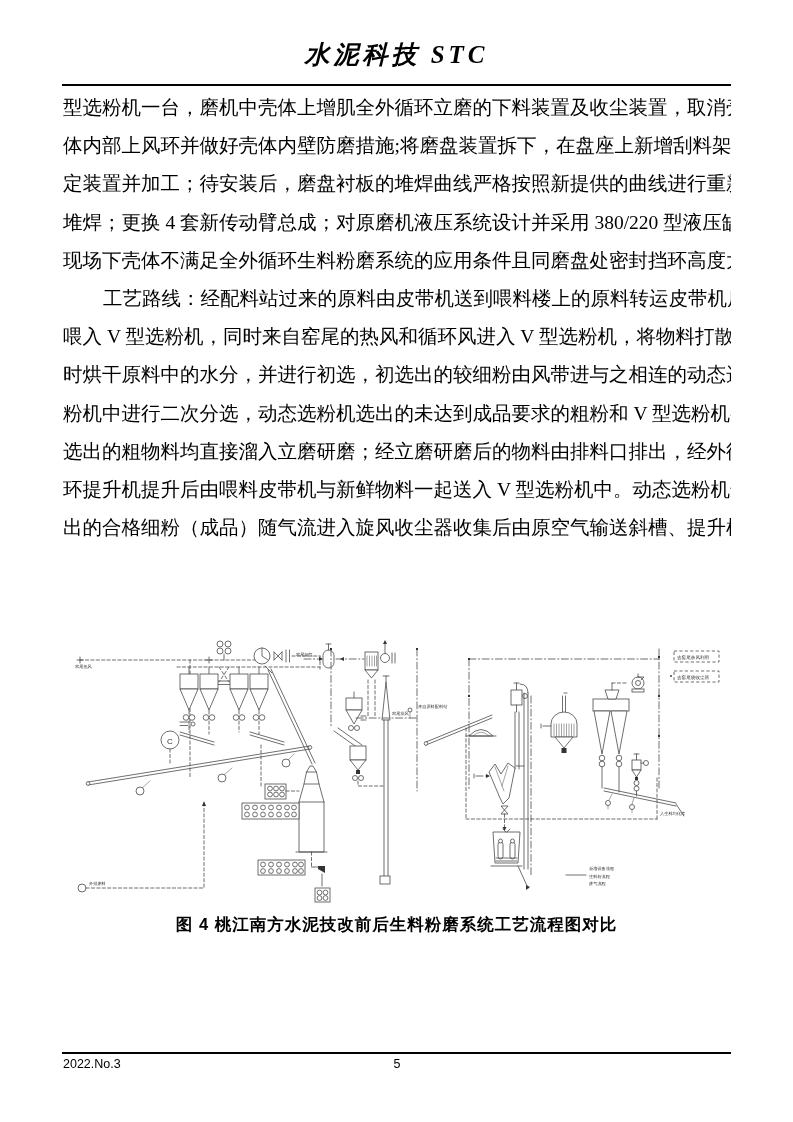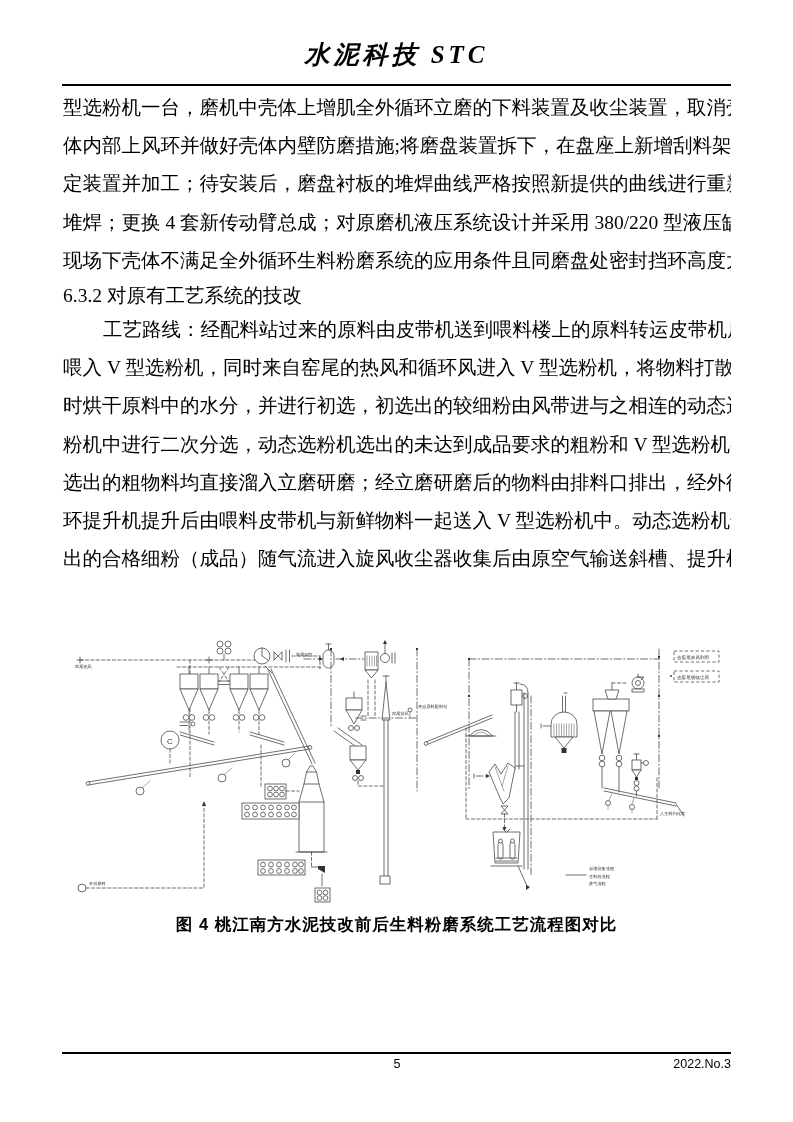--- a/index.html
+++ b/index.html
@@ -12,21 +12,21 @@
   .jl{height:38.2px;line-height:38.2px;text-align:justify;text-align-last:justify;
       overflow:hidden;white-space:nowrap;}
   .jl.pend{text-align-last:left;}
   .heading-line{height:31px;line-height:31px;}
   .indent{text-indent:40px;}
   .caption{position:absolute;top:914px;left:0;width:793px;text-align:center;
       font-family:"Liberation Sans",sans-serif;font-weight:700;font-size:16.5px;letter-spacing:1px;}
   .rule-bottom{position:absolute;top:1052px;left:62px;width:669px;height:1.7px;background:#000;}
   .footer-page{position:absolute;top:1057px;left:63px;width:668px;text-align:center;
       font-family:"Liberation Sans",sans-serif;font-size:12.5px;}
-  .footer-issue{position:absolute;top:1057px;left:63px;width:668px;text-align:right;
+  .footer-issue{position:absolute;top:1057px;left:63px;width:668px;
       font-family:"Liberation Sans",sans-serif;font-size:12.5px;}
   svg.diagram{position:absolute;top:636px;left:72px;}
   .ln{fill:none;stroke:#4a4a4a;stroke-width:.8;stroke-linecap:round;stroke-linejoin:round;}
   .thin{stroke-width:.5;}
   .dsh{stroke-dasharray:3.2 2.2;}
   .dd{stroke-dasharray:7 2.5 1.2 2.5;}
   .cw{fill:#fff;stroke:#4a4a4a;stroke-width:.8;}
   .fil{fill:#333;stroke:none;}
   svg text{font-family:"Liberation Sans",sans-serif;fill:#333;}
 </style>
@@ -37,21 +37,20 @@
 
   <div class="header-title">水泥科技 STC</div>
   <div class="rule-top"></div>
 
   <div class="textblock">
     <div class="jl">型选粉机一台，磨机中壳体上增肌全外循环立磨的下料装置及收尘装置，取消壳</div>
     <div class="jl">体内部上风环并做好壳体内壁防磨措施;将磨盘装置拆下，在盘座上新增刮料架固</div>
     <div class="jl">定装置并加工；待安装后，磨盘衬板的堆焊曲线严格按照新提供的曲线进行重新</div>
     <div class="jl">堆焊；更换 4 套新传动臂总成；对原磨机液压系统设计并采用 380/220 型液压缸。</div>
     <div class="jl">现场下壳体不满足全外循环生料粉磨系统的应用条件且同磨盘处密封挡环高度太</div>
-    <div class="jl pend heading-line">6.3.2 对原有工艺系统的技改</div>
     <div class="jl indent">工艺路线：经配料站过来的原料由皮带机送到喂料楼上的原料转运皮带机后</div>
     <div class="jl">喂入 V 型选粉机，同时来自窑尾的热风和循环风进入 V 型选粉机，将物料打散同</div>
     <div class="jl">时烘干原料中的水分，并进行初选，初选出的较细粉由风带进与之相连的动态选</div>
     <div class="jl">粉机中进行二次分选，动态选粉机选出的未达到成品要求的粗粉和 V 型选粉机初</div>
     <div class="jl">选出的粗物料均直接溜入立磨研磨；经立磨研磨后的物料由排料口排出，经外循</div>
     <div class="jl">环提升机提升后由喂料皮带机与新鲜物料一起送入 V 型选粉机中。动态选粉机选</div>
     <div class="jl">出的合格细粉（成品）随气流进入旋风收尘器收集后由原空气输送斜槽、提升机</div>
   </div>
 
   <svg class="diagram" width="655" height="272" viewBox="0 0 655 272">

